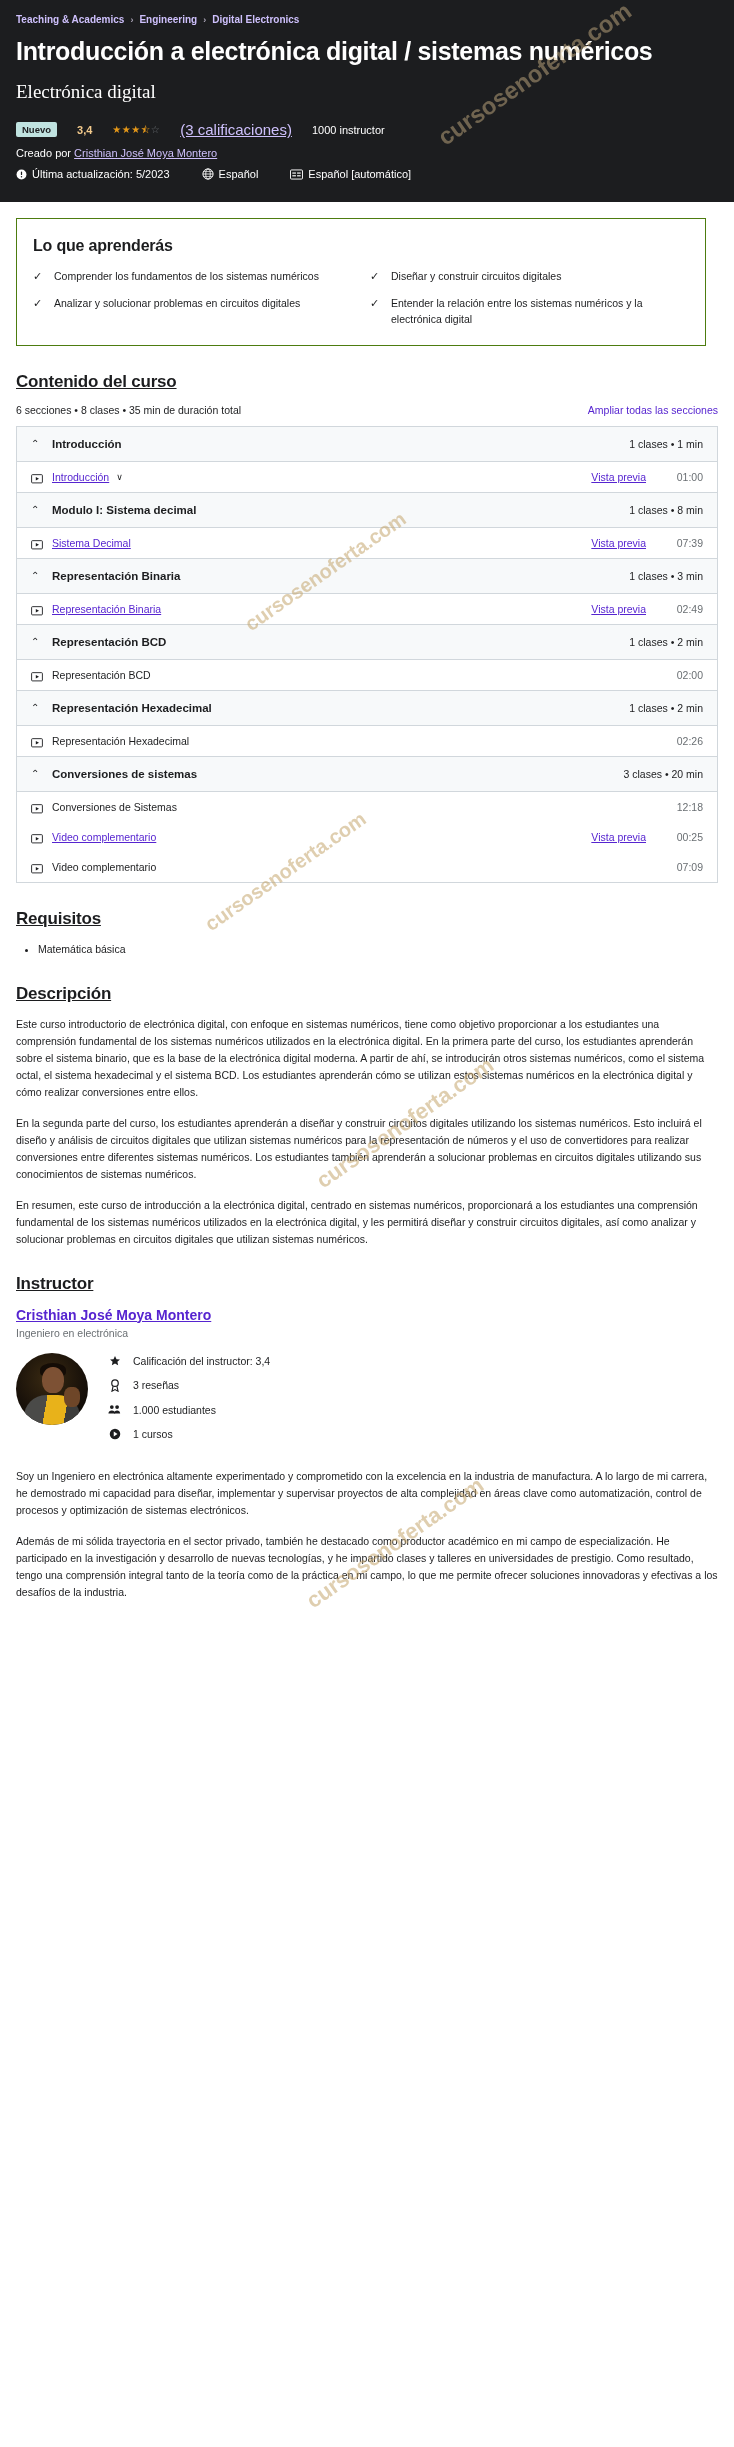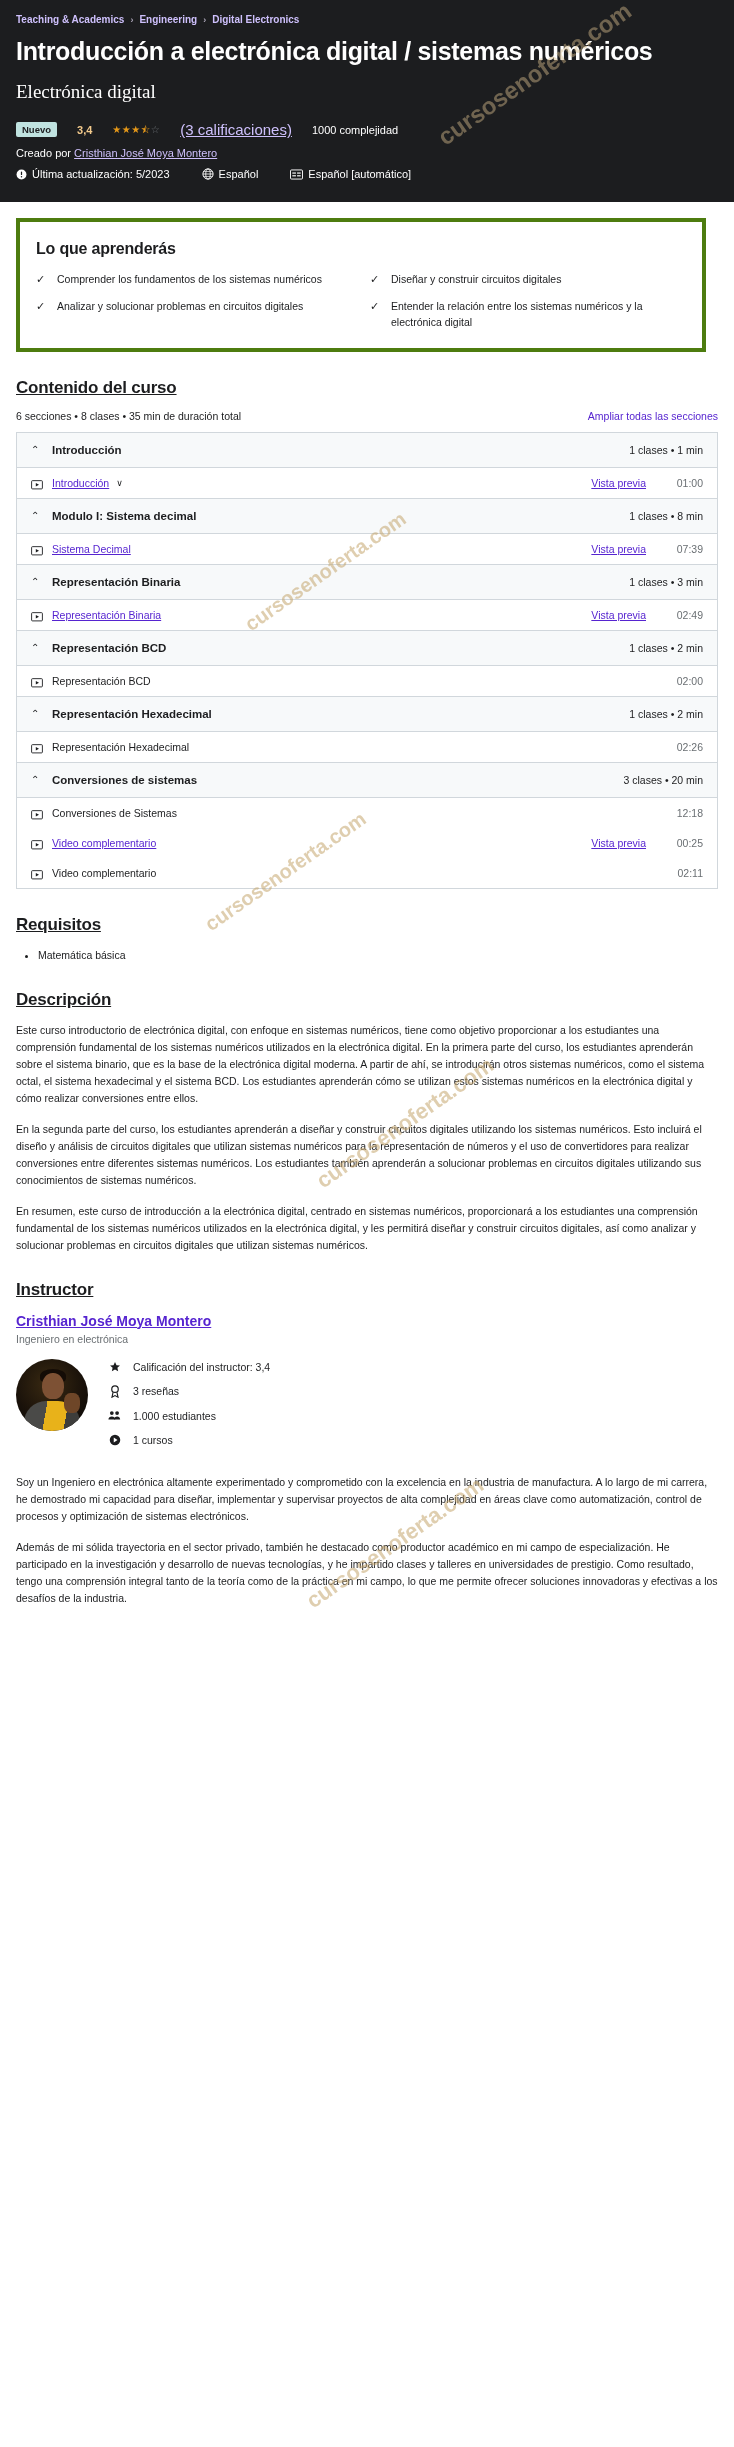--- a/index.html
+++ b/index.html
@@ -107,21 +107,21 @@
   h2.sec-title {
     font-size: 17px;
     font-weight: bold;
     letter-spacing: -0.2px;
     margin: 26px 0 12px 0;
     text-decoration: underline;
   }
 
   
   .learn-box {
-    border: 4px solid #4d7c0f;
+    border: 1px solid #4d7c0f;
     padding: 18px 16px 18px 16px;
     margin: 16px 28px 0 16px;
   }
   .learn-title {
     font-size: 16px;
     font-weight: bold;
     margin: 0 0 14px 0;
     letter-spacing: -0.2px;
   }
   .learn-grid {
@@ -275,21 +275,21 @@
     </nav>
 
     <h1 class="hero-title">Introducción a electrónica digital / sistemas numéricos</h1>
     <p class="hero-subtitle">Electrónica digital</p>
 
     <div class="rating-row">
       <span class="badge-new">Nuevo</span>
       <span class="rating-value">3,4</span>
       <span class="stars"><span>★★★</span><span>⯪</span><span class="empty">☆</span></span>
       <a href="#" class="ratings-link">(3 calificaciones)</a>
-      <span class="students">1000 complejidad</span>
+      <span class="students">1000 instructor</span>
     </div>
 
     <div class="created-row">
       <span>Creado por</span>
       <a href="#">Cristhian José Moya Montero</a>
     </div>
 
     <div class="meta-row">
       <span class="meta-item">
         <span>
@@ -489,21 +489,21 @@
             </div>
             <div class="lec-row">
               <span class="lec-icon"><svg width="12" height="12" viewBox="0 0 16 16">
                   <rect x="0.8" y="2.2" width="14.4" height="11" rx="1.2" fill="none" stroke="#1c1d1f" stroke-width="1.2"></rect>
                   <path d="M6.4 5.3l4.3 2.4-4.3 2.4z" fill="#1c1d1f"></path>
                 </svg></span>
               <span class="lec-name">
                 <span>Video complementario</span>
               </span>
               <span class="lec-preview"></span>
-              <span class="lec-time">02:11</span>
+              <span class="lec-time">07:09</span>
             </div>
           </div>
         </div>
       </div>
   </section>
 
   <section class="sec">
     <h2 class="sec-title">Requisitos</h2>
     <ul class="req-list">
       <li>Matemática básica</li>

